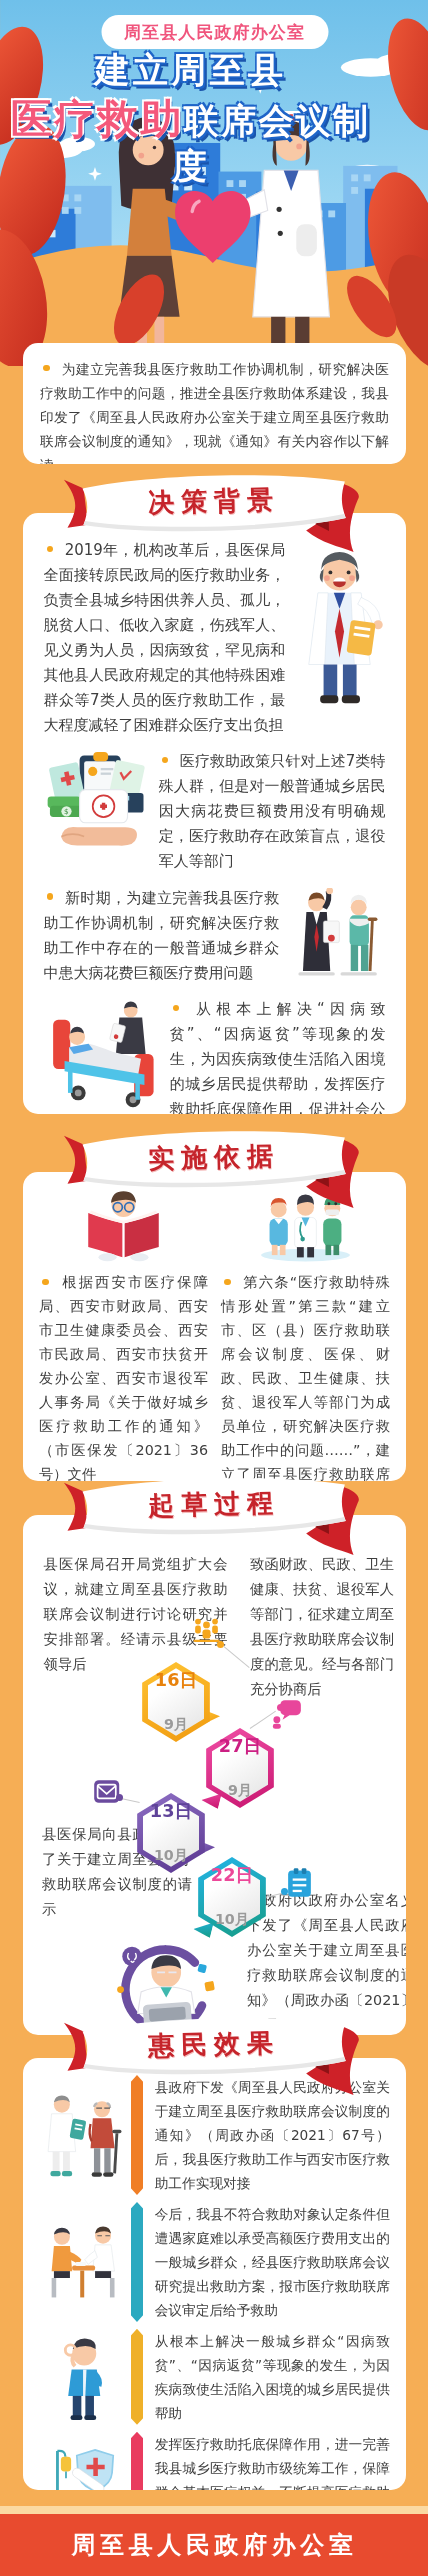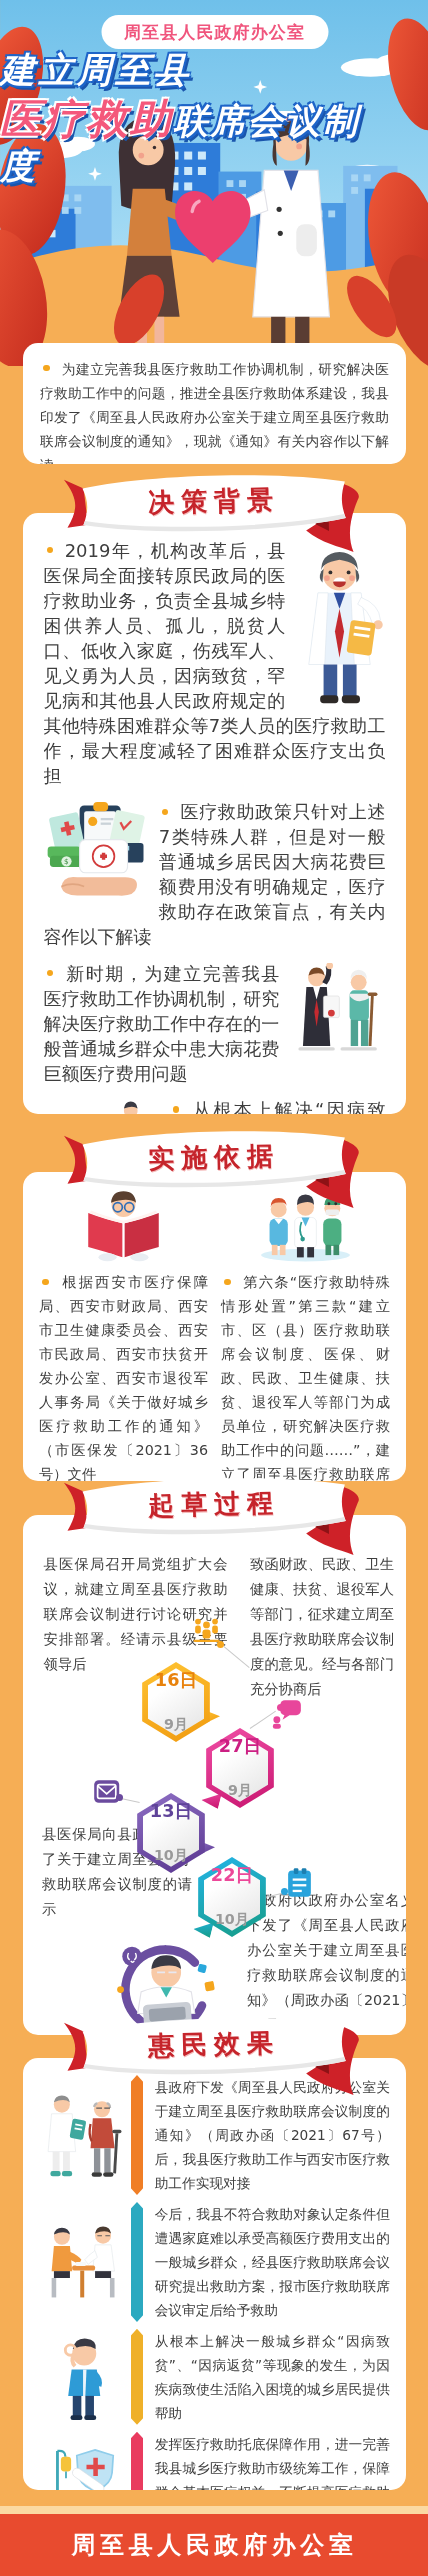--- a/index.html
+++ b/index.html
@@ -4,37 +4,37 @@
 <style>
   html,body{margin:0;padding:0;}
   .page{position:relative;width:429px;height:2576px;background:#F6AE55;overflow:hidden;
         font-family:"DejaVu Sans","Liberation Sans",sans-serif;}
   
   .hero{position:absolute;top:0;left:0;width:429px;height:366px;}
   .hero svg{display:block;}
   .gov-pill{position:absolute;top:15px;left:50%;transform:translateX(-50%);
         background:#fff;border-radius:20.6px;padding:5.7px 23px;z-index:5;}
   .gov-pill span{color:#F0557D;font-size:17px;font-weight:bold;letter-spacing:1.1px;white-space:nowrap;}
-  .title{position:absolute;top:49px;left:0;width:381px;z-index:5;line-height:1.25;font-style:italic;}
+  .title{position:absolute;top:49px;left:0;width:381px;text-align:center;z-index:5;line-height:1.25;}
   .t1{font-size:35px;font-weight:bold;color:#fff;letter-spacing:3.4px;
       text-shadow:-1.7px -1.7px 0 #1E64C8,1.7px -1.7px 0 #1E64C8,-1.7px 1.7px 0 #1E64C8,1.7px 1.7px 0 #1E64C8,3.4px 4px 0 #1A55AC;}
   .t2{margin-top:1px;font-size:35px;font-weight:bold;letter-spacing:2.3px;}
   .t2 .hl{color:#F4587B;font-size:41px;
       text-shadow:-1.7px -1.7px 0 #fff,1.7px -1.7px 0 #fff,-1.7px 1.7px 0 #fff,2.3px 2.9px 0 #1A55AC;}
   .t2 .t2r{color:#fff;
       text-shadow:-1.7px -1.7px 0 #1E64C8,1.7px -1.7px 0 #1E64C8,-1.7px 1.7px 0 #1E64C8,1.7px 1.7px 0 #1E64C8,3.4px 4px 0 #1A55AC;}
   
   .card{position:absolute;left:23px;width:383px;background:#fff;border-radius:15px;
         box-sizing:border-box;overflow:hidden;z-index:2;}
   .intro-card{top:343px;height:121px;padding:13.7px 17px 0 17px;}
   .card-bg{top:513px;height:601px;padding:25px 20.6px 0 20.6px;}
   .card-basis{top:1172px;height:309px;padding:11.4px 16px 0 16px;}
   .card-proc{top:1515px;height:520px;padding:0;}
   .card-eff{top:2058px;height:432px;padding:17px 16px 0 16px;}
-  .body-text{font-size:18px;line-height:25px;color:#3E3E3E;text-align:justify;}
+  .body-text{font-size:15px;line-height:25px;color:#3E3E3E;text-align:justify;}
   .intro-card .body-text{font-size:13.7px;line-height:24px;}
   .dot-i{display:inline-block;width:6.3px;height:6.3px;border-radius:50%;background:#F5A61D;
          margin:0 11.4px 3.4px 3.4px;vertical-align:middle;}
   .bullet-para{margin-bottom:11.4px;overflow:hidden;}
   .illu-r{float:right;margin:2.3px 0 3.4px 9.1px;}
   .illu-l{float:left;margin:2.3px 9.1px 3.4px 0;}
   
   .ribbon{position:absolute;left:60px;width:309px;height:97px;z-index:6;transform:rotate(-1.5deg);}
   .ribbon svg{position:absolute;top:0;left:0;}
   .ribbon-text{position:absolute;top:9.1px;left:23px;width:263px;height:46px;display:flex;
@@ -299,21 +299,21 @@
           </g>
           <rect x="128" y="72" width="46" height="34" rx="5" fill="#27415C"></rect>
           <rect x="133" y="77" width="16" height="8" fill="#9FD8E8"></rect>
           <rect x="62" y="66" width="84" height="58" rx="10" fill="#FFFFFF" stroke="#E4E8EC" stroke-width="2"></rect>
           <circle cx="104" cy="95" r="19" fill="#fff" stroke="#D23B3B" stroke-width="3"></circle>
           <path d="M98,95 h12 M104,89 v12" stroke="#D23B3B" stroke-width="6"></path>
           <path d="M30,150 Q32,128 58,132 L142,132 Q166,132 162,150 Q158,166 130,164 L58,164 Q34,164 30,150 Z" fill="#F2BC9A"></path>
           <path d="M30,148 Q50,140 70,148" stroke="#E0A580" stroke-width="3" fill="none"></path>
         </svg>
       </div>
-      <div class="body-text"><span class="dot-i"></span><span>医疗救助政策只针对上述7类特殊人群，但是对一般普通城乡居民因大病花费巨额费用没有明确规定，医疗救助存在政策盲点，有关内容作以下解读</span></div>
+      <div class="body-text"><span class="dot-i"></span><span>医疗救助政策只针对上述7类特殊人群，但是对一般普通城乡居民因大病花费巨额费用没有明确规定，医疗救助存在政策盲点，退役军人等部门</span></div>
     </div>
     <div class="bullet-para">
       <div class="illu-r">
         <svg width="97" height="91" viewBox="0 0 170 160">
           <rect x="18" y="148" width="64" height="6" rx="3" fill="#D8D8D8"></rect>
           <rect x="92" y="148" width="64" height="6" rx="3" fill="#D8D8D8"></rect>
           <circle cx="50" cy="26" r="15" fill="#F8C9A6"></circle>
           <path d="M36,22 Q38,8 50,8 Q62,8 64,22 Q56,14 36,22 Z" fill="#7A4A28"></path>
           <path d="M60,34 Q70,20 66,6 L74,4 Q80,22 68,38 Z" fill="#2E2E38"></path>
           <circle cx="73" cy="5" r="6" fill="#F8C9A6"></circle>

